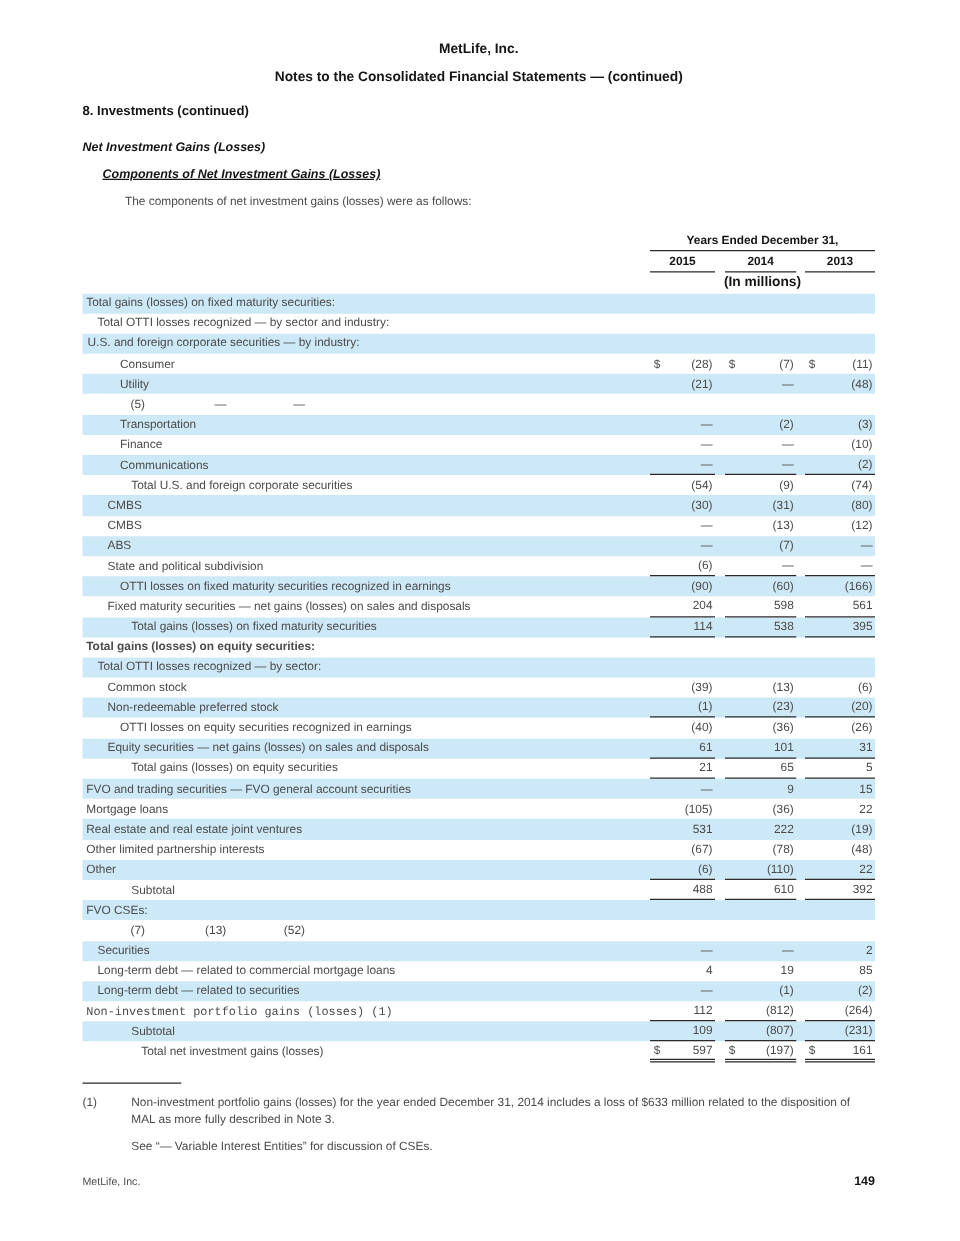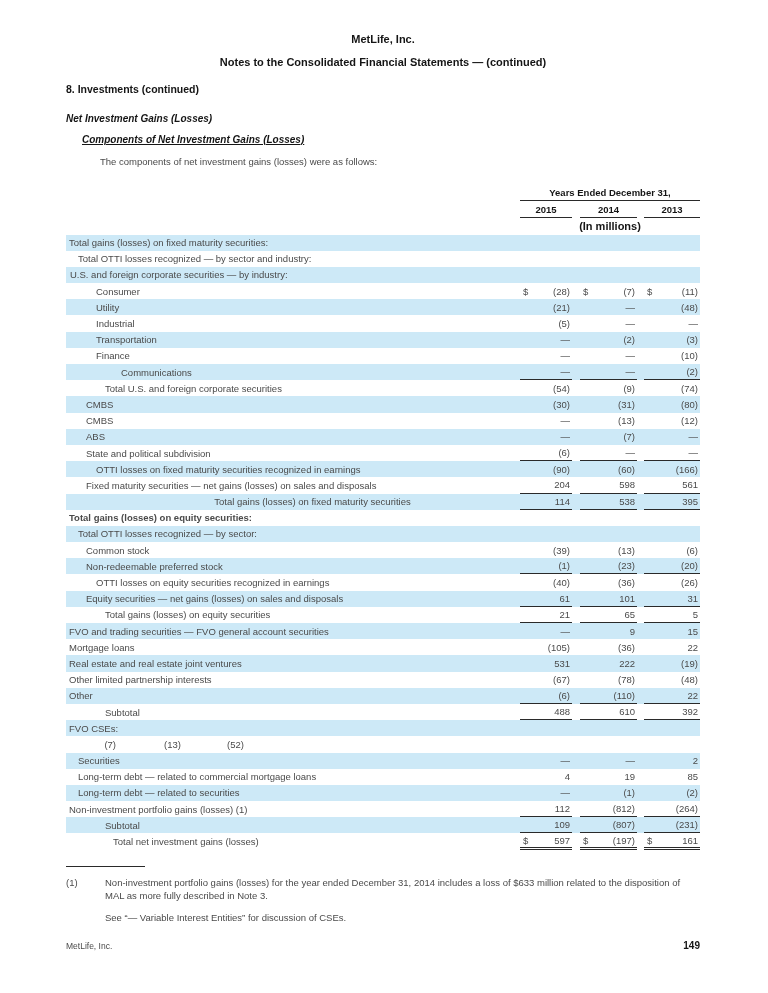--- a/index.html
+++ b/index.html
@@ -121,21 +121,20 @@
               <span class="val">(21)</span>
             </div>
             <div class="vcell col2">
               <span class="val">—</span>
             </div>
             <div class="vcell col3">
               <span class="val">(48)</span>
             </div>
           </div>
           <div class="trow">
-            <div class="tlabel" style="padding-left: 30px;">Industrial</div>
             <div class="vcell col1">
               <span class="val">(5)</span>
             </div>
             <div class="vcell col2">
               <span class="val">—</span>
             </div>
             <div class="vcell col3">
               <span class="val">—</span>
             </div>
           </div>
@@ -157,21 +156,21 @@
               <span class="val">—</span>
             </div>
             <div class="vcell col2">
               <span class="val">—</span>
             </div>
             <div class="vcell col3">
               <span class="val">(10)</span>
             </div>
           </div>
           <div class="trow shaded">
-            <div class="tlabel" style="padding-left: 30px; margin-left: 25px;">Communications</div>
+            <div class="tlabel" style="padding-left: 30px;">Communications</div>
             <div class="vcell col1 line">
               <span class="val">—</span>
             </div>
             <div class="vcell col2 line">
               <span class="val">—</span>
             </div>
             <div class="vcell col3 line">
               <span class="val">(2)</span>
             </div>
           </div>
@@ -253,21 +252,21 @@
               <span class="val">204</span>
             </div>
             <div class="vcell col2 line">
               <span class="val">598</span>
             </div>
             <div class="vcell col3 line">
               <span class="val">561</span>
             </div>
           </div>
           <div class="trow shaded">
-            <div class="tlabel" style="padding-left: 39px; text-align: center;">Total gains (losses) on fixed maturity securities</div>
+            <div class="tlabel" style="padding-left: 39px;">Total gains (losses) on fixed maturity securities</div>
             <div class="vcell col1 line">
               <span class="val">114</span>
             </div>
             <div class="vcell col2 line">
               <span class="val">538</span>
             </div>
             <div class="vcell col3 line">
               <span class="val">395</span>
             </div>
           </div>
@@ -462,21 +461,21 @@
               <span class="val">—</span>
             </div>
             <div class="vcell col2">
               <span class="val">(1)</span>
             </div>
             <div class="vcell col3">
               <span class="val">(2)</span>
             </div>
           </div>
           <div class="trow">
-            <div class="tlabel" style="padding-left: 3px;">Non-investment portfolio gains (losses) (1)</div>
+            <div class="tlabel" style="padding-left: 3px; font-family: Liberation Mono, monospace;">Non-investment portfolio gains (losses) (1)</div>
             <div class="vcell col1 line">
               <span class="val">112</span>
             </div>
             <div class="vcell col2 line">
               <span class="val">(812)</span>
             </div>
             <div class="vcell col3 line">
               <span class="val">(264)</span>
             </div>
           </div>

